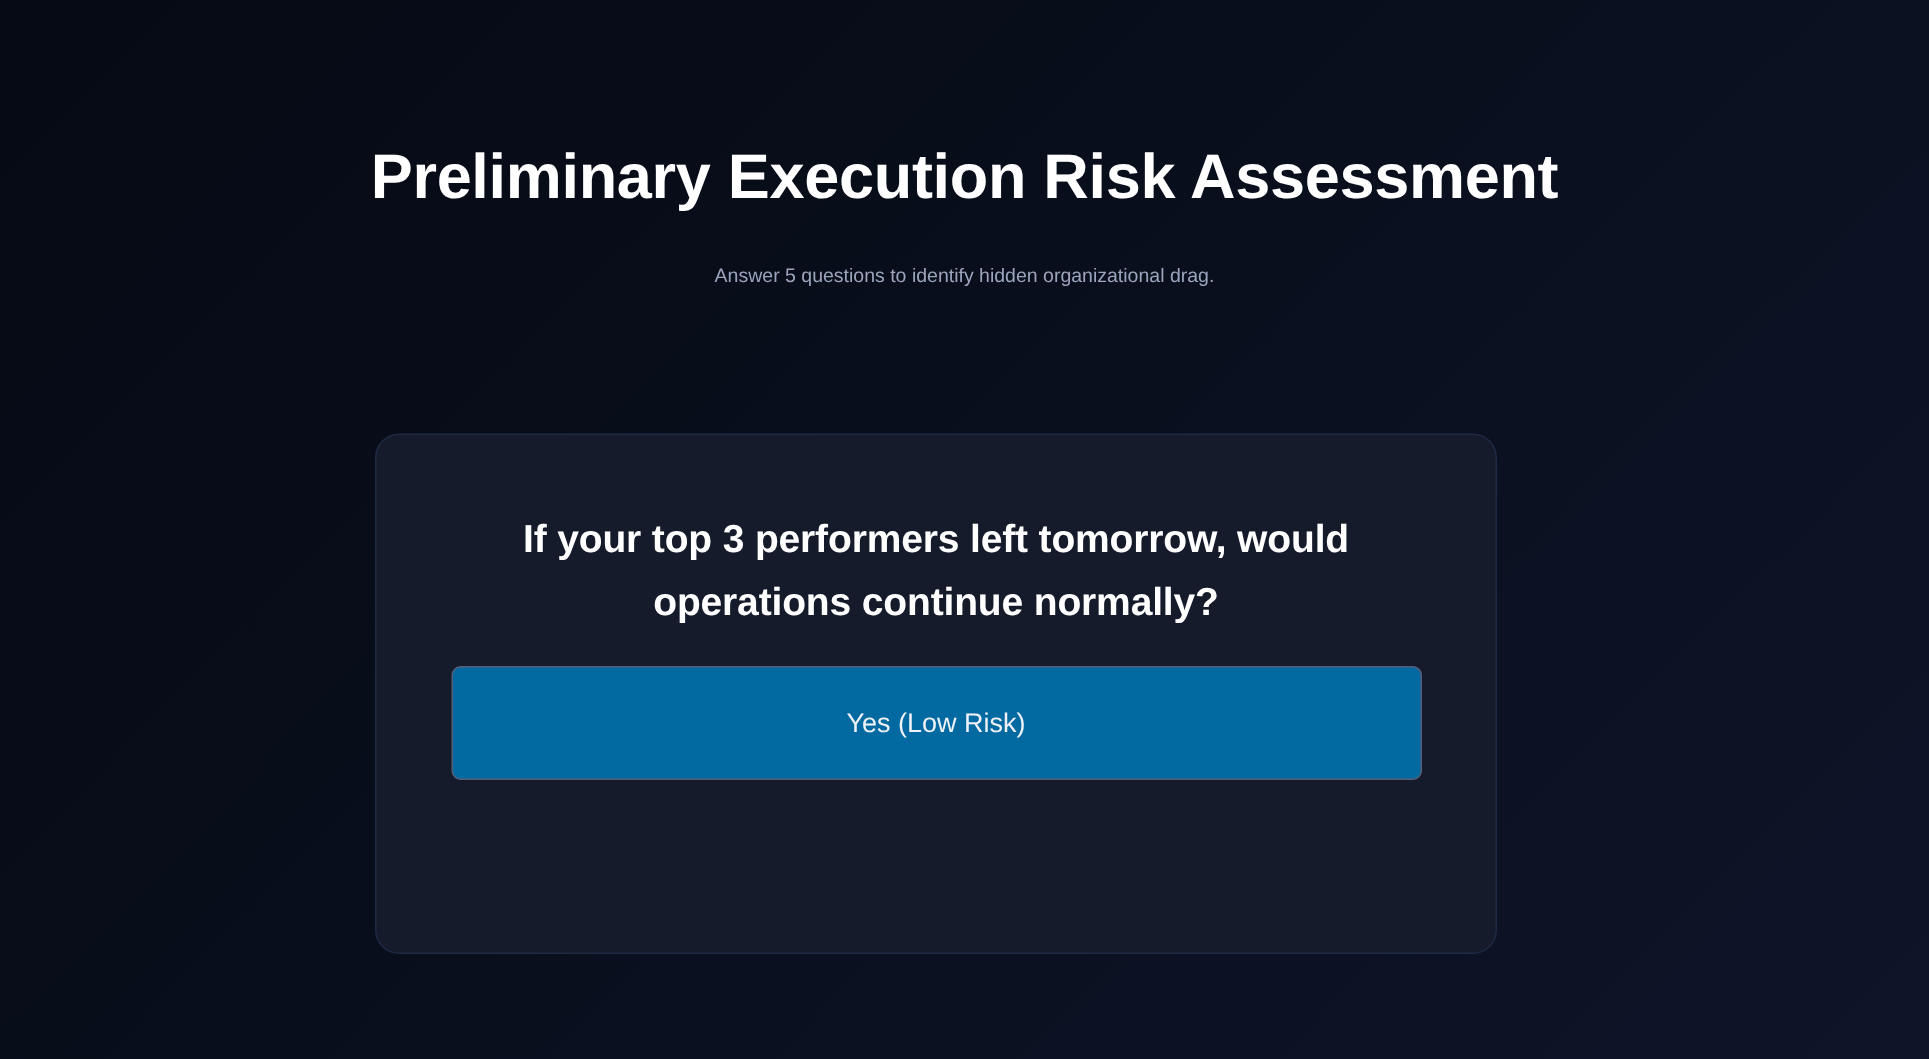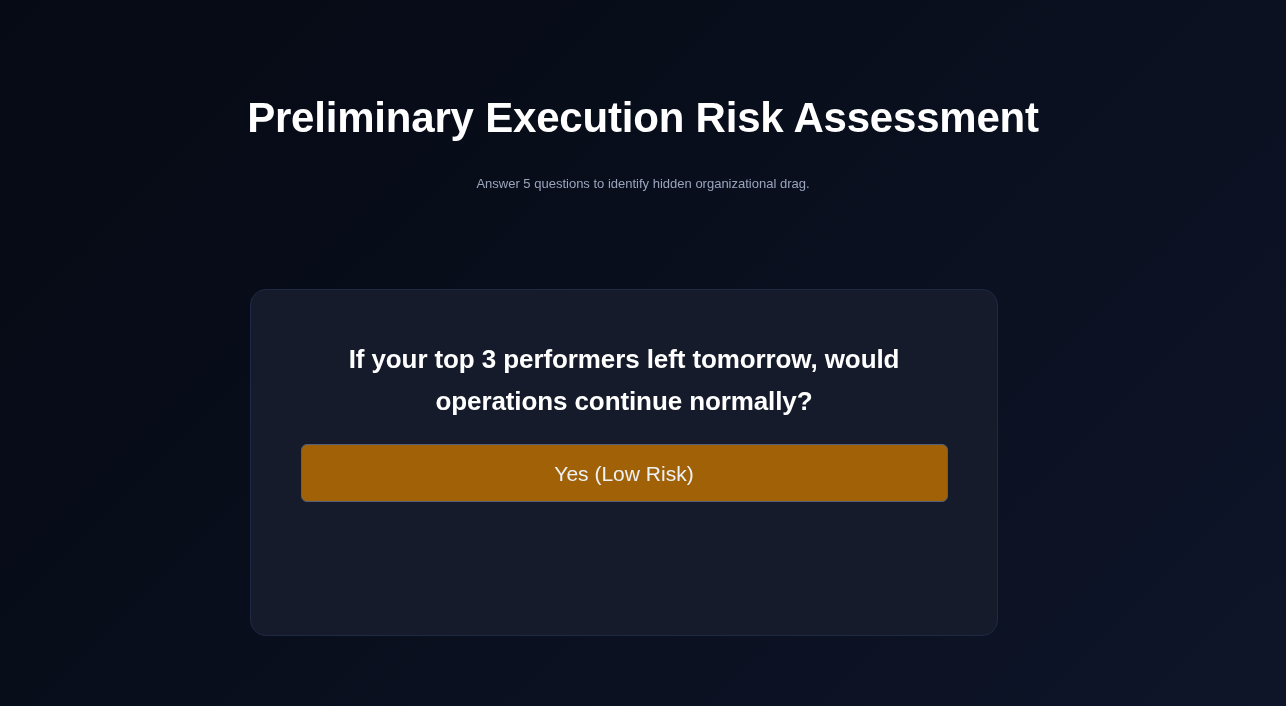--- a/index.html
+++ b/index.html
@@ -82,27 +82,27 @@
   .answers {
     margin-top: 22px;
     width: 647px;
     display: flex;
     flex-direction: column;
     gap: 14px;
   }
 
   .answer-option {
     width: 100%;
-    height: 58px;
-    background: #a16207;
+    height: 76px;
+    background: #0369a1;
     border: 1px solid #555f7a;
     border-radius: 6px;
     color: #eef1f6;
     font-family: "Liberation Sans", "DejaVu Sans", sans-serif;
-    font-size: 21px;
+    font-size: 18px;
     font-weight: normal;
     line-height: 1;
     display: flex;
     align-items: center;
     justify-content: center;
     cursor: pointer;
     text-align: center;
   }
 </style>
 </head>

